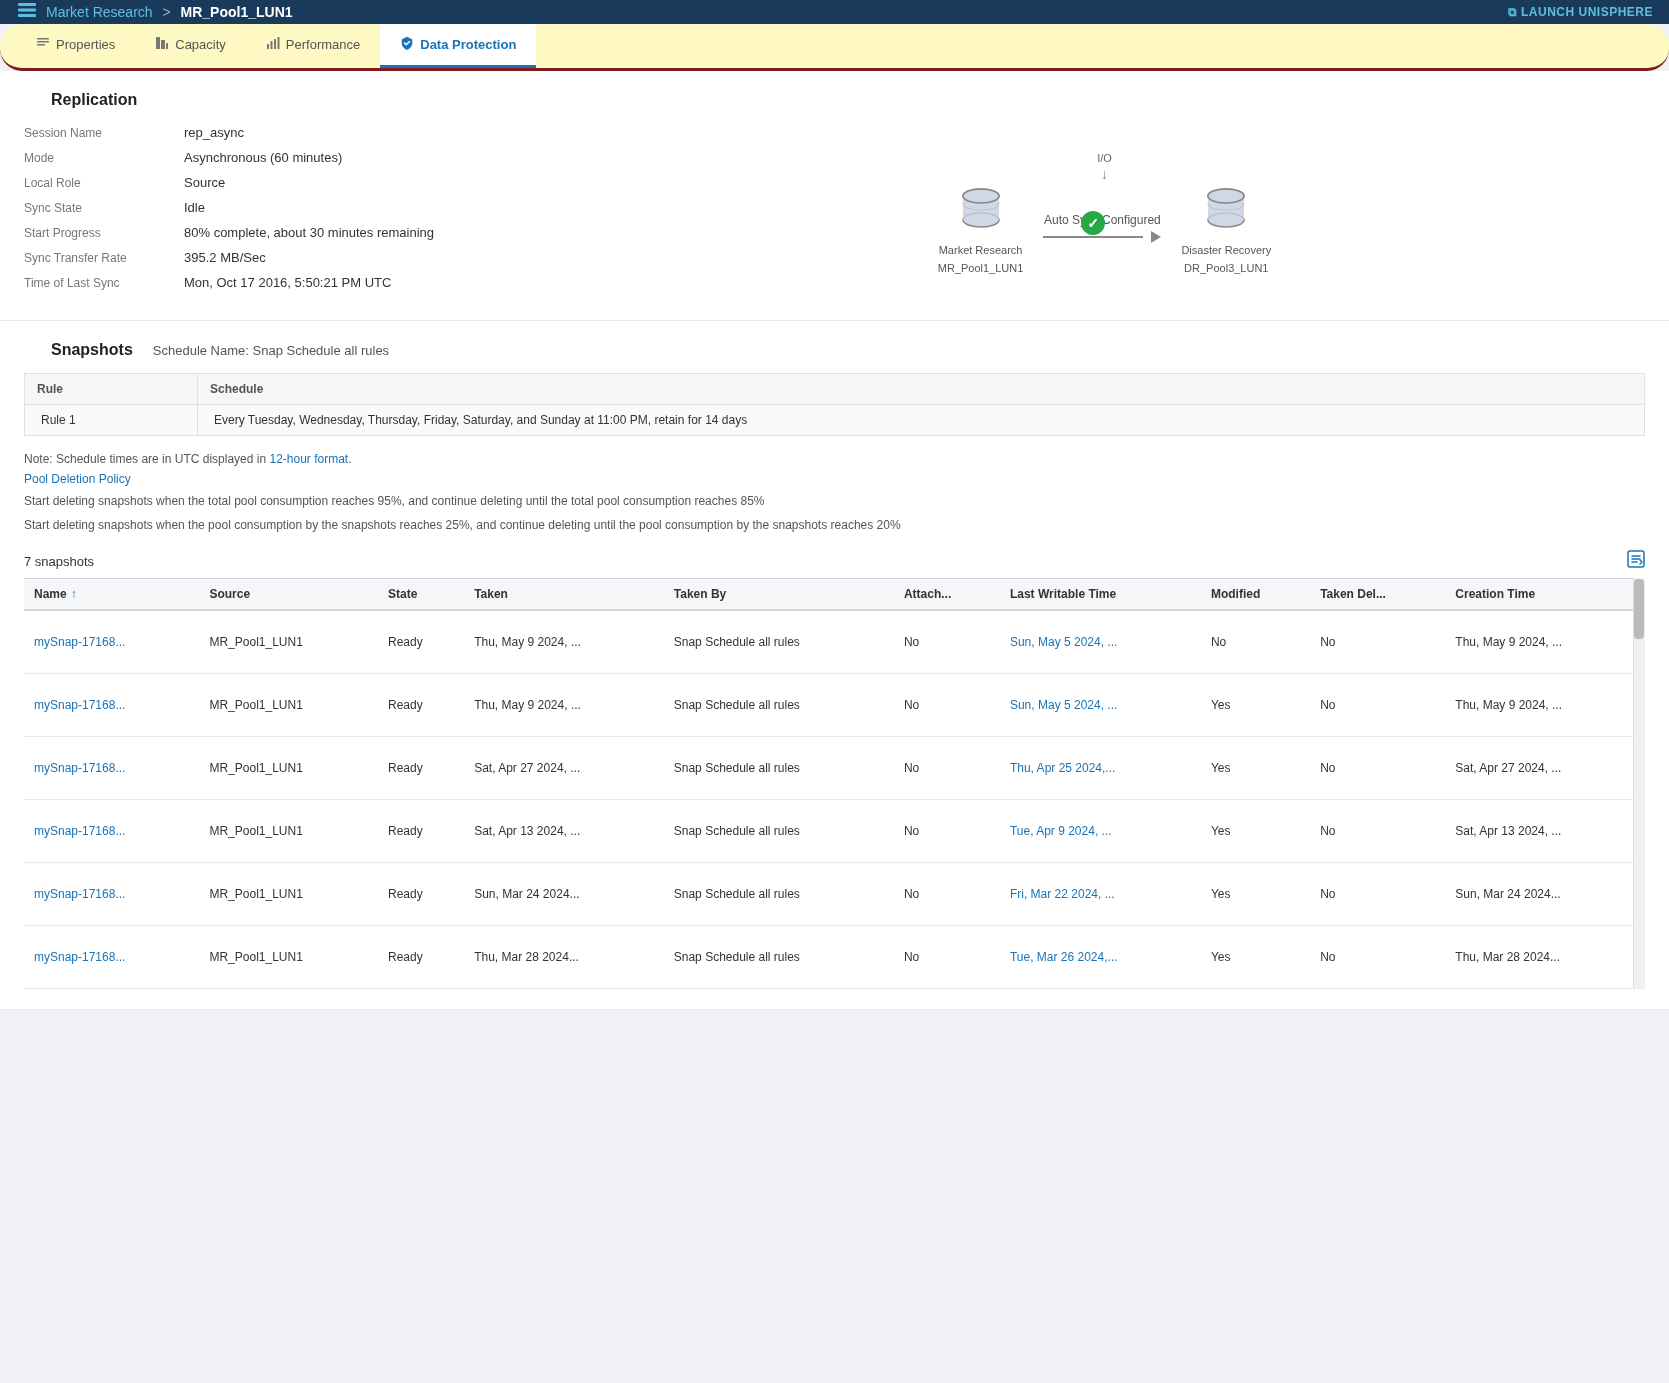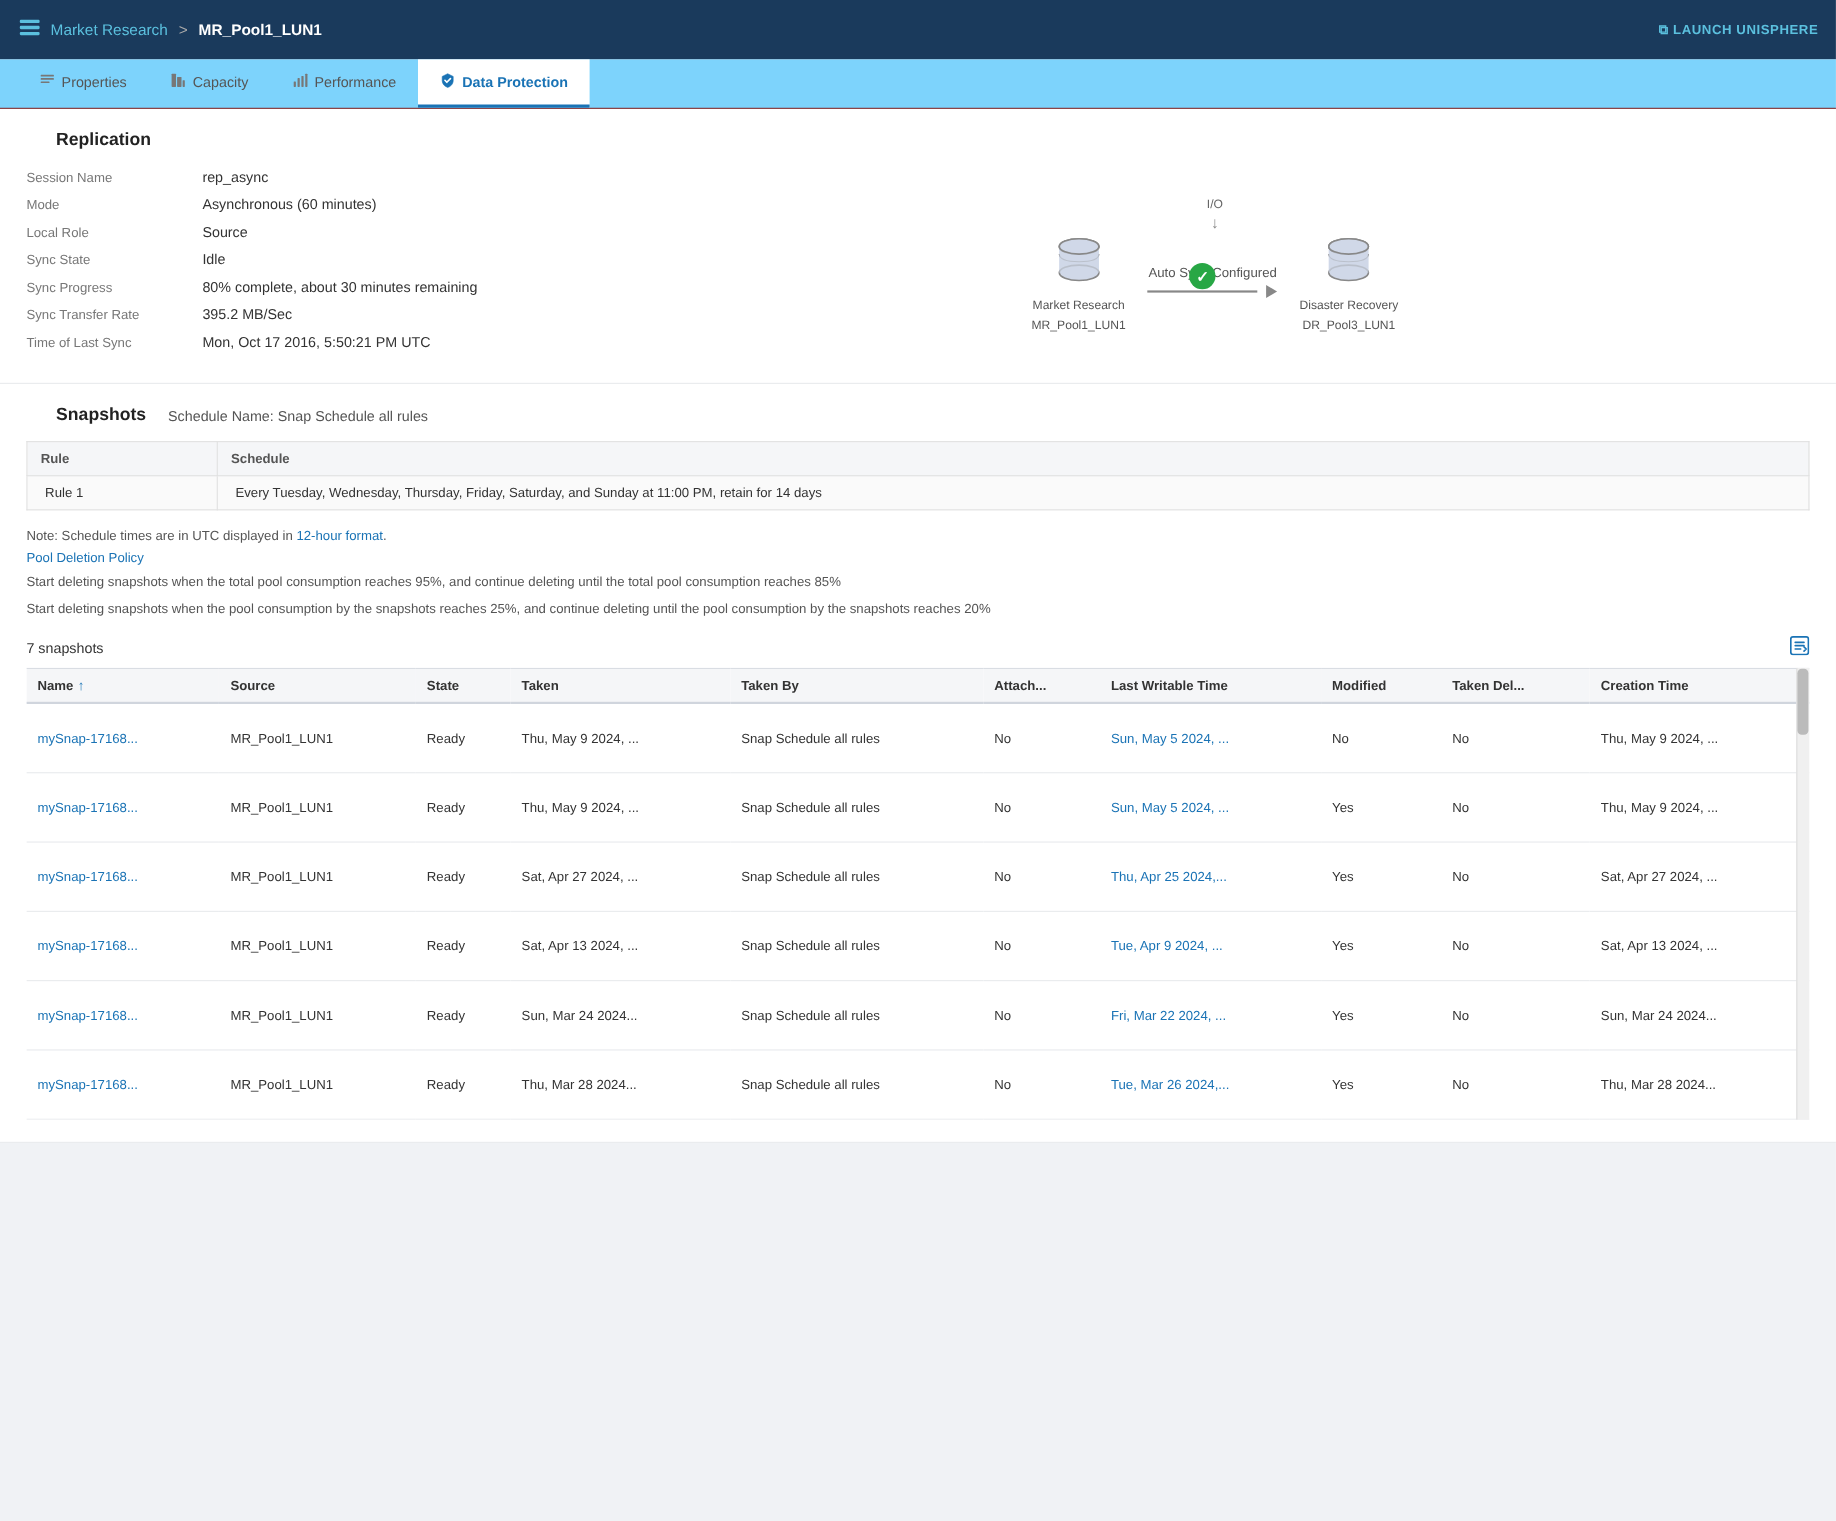--- a/index.html
+++ b/index.html
@@ -5,45 +5,46 @@
     * { box-sizing: border-box; margin: 0; padding: 0; }
     body { font-family: Arial, sans-serif; font-size: 13px; color: #333; background: #f0f2f5; }
 
     .top-bar {
       background: #1a3a5c;
       color: white;
       padding: 8px 16px;
       display: flex;
       align-items: center;
       justify-content: space-between;
-      height: 54px;
+      height: 24px;
     }
     .top-bar-left { display: flex; align-items: center; gap: 8px; }
     .top-bar-logo { font-size: 18px; }
     .breadcrumb { font-size: 14px; color: #a0c4e8; }
     .breadcrumb .link { color: #5bc0de; cursor: pointer; }
     .breadcrumb .sep { color: #aaa; margin: 0 6px; }
     .breadcrumb .current { color: white; font-weight: bold; }
     .launch-btn {
       color: #5bc0de;
       font-size: 12px;
       cursor: pointer;
       display: flex;
       align-items: center;
       gap: 4px;
       text-transform: uppercase;
       letter-spacing: 0.5px;
       font-weight: bold;
     }
 
     .tab-bar {
-      background: #7dd3fc;
-      border-bottom: 1px solid #7f1d1d;
+      background: #fef9c3;
+      border-bottom: 3px solid #7f1d1d;
       display: flex;
       padding: 0 16px;
+      border-radius: 22px;
     }
     .tab {
       padding: 12px 20px;
       cursor: pointer;
       font-size: 13px;
       color: #555;
       display: flex;
       align-items: center;
       gap: 6px;
       border-bottom: 3px solid transparent;
@@ -403,21 +404,21 @@
   </div>
           <div class="field-row">
     <span class="field-label">Local Role</span>
     <span class="field-value">Source</span>
   </div>
           <div class="field-row">
     <span class="field-label">Sync State</span>
     <span class="field-value">Idle</span>
   </div>
           <div class="field-row">
-    <span class="field-label">Sync Progress</span>
+    <span class="field-label">Start Progress</span>
     <span class="field-value">80% complete, about 30 minutes remaining</span>
   </div>
           <div class="field-row">
     <span class="field-label">Sync Transfer Rate</span>
     <span class="field-value">395.2 MB/Sec</span>
   </div>
           <div class="field-row">
     <span class="field-label">Time of Last Sync</span>
     <span class="field-value">Mon, Oct 17 2016, 5:50:21 PM UTC</span>
   </div>

